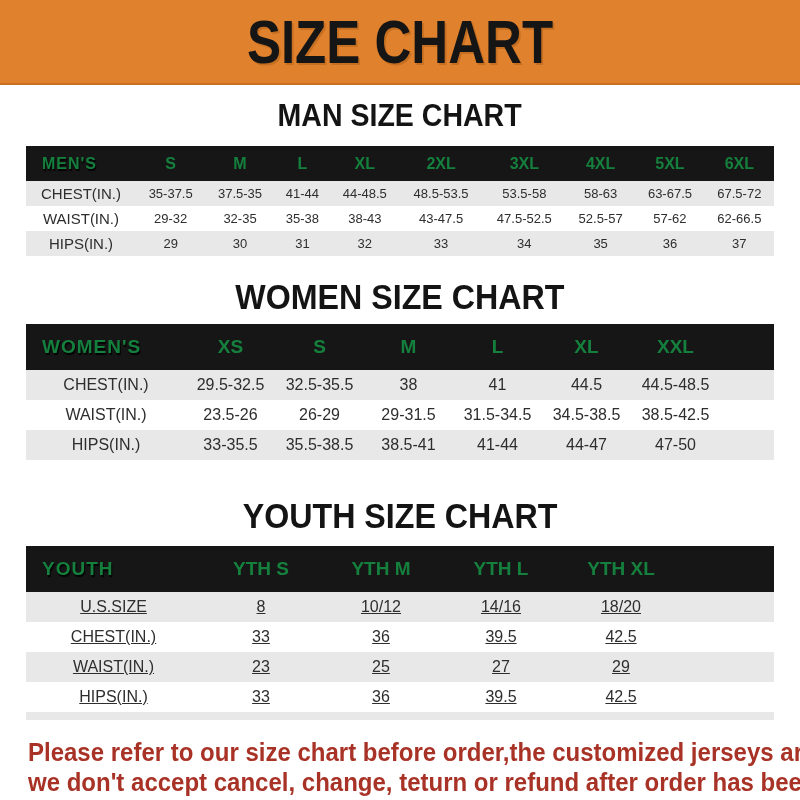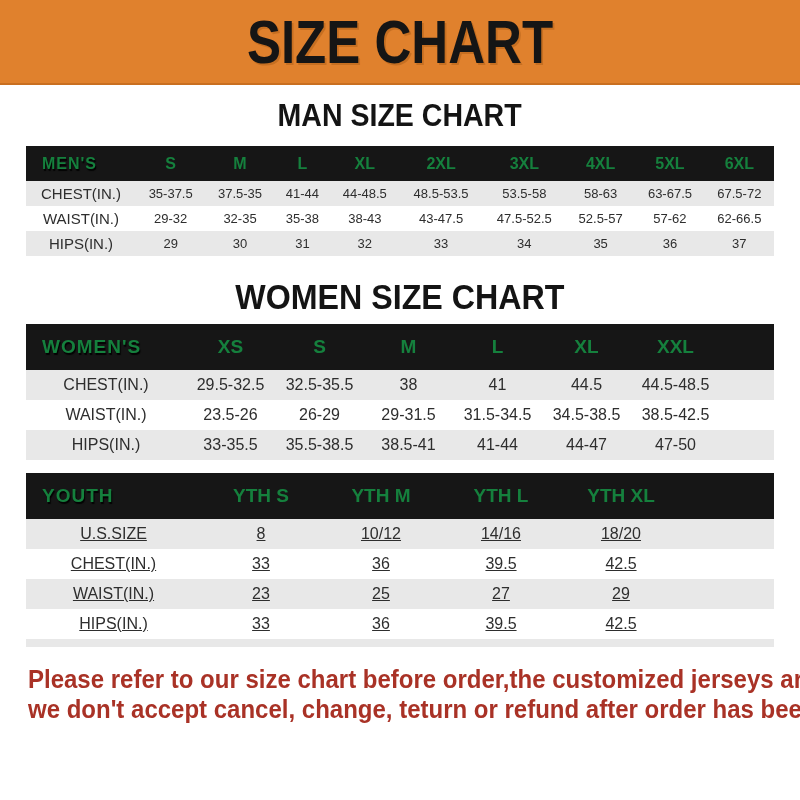--- a/index.html
+++ b/index.html
@@ -221,20 +221,23 @@
         <td>35.5-38.5</td>
         <td>38.5-41</td>
         <td>41-44</td>
         <td>44-47</td>
         <td>47-50</td>
         <td></td>
       </tr>
     </tbody>
   </table>
 
+  <div class="heading youth">
+    <span>YOUTH SIZE CHART</span>
+  </div>
 
   <table class="size-table youth">
     <colgroup>
       <col class="lblcol">
         <col class="vcol">
         <col class="vcol">
         <col class="vcol">
         <col class="vcol">
         <col class="fill">
     </colgroup>

